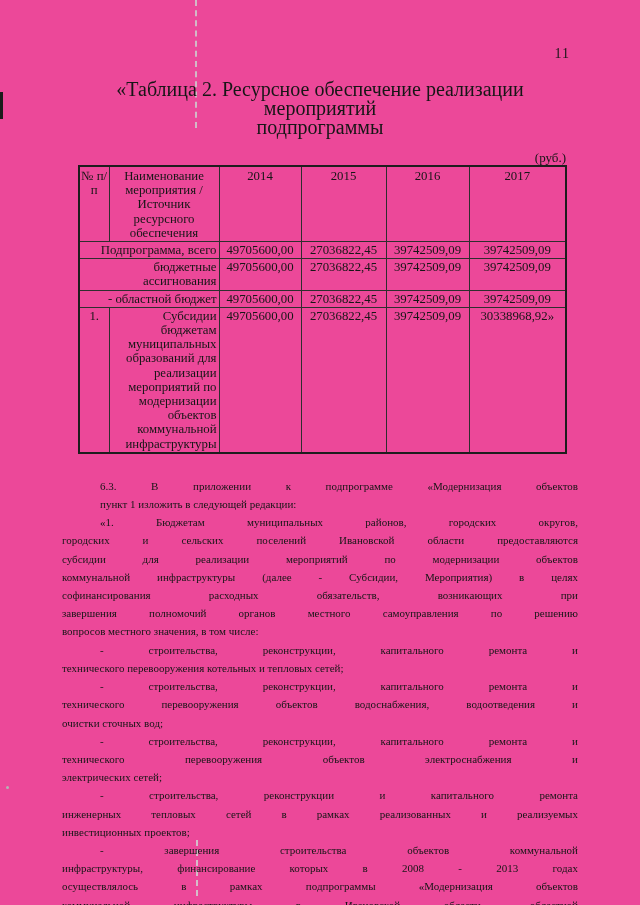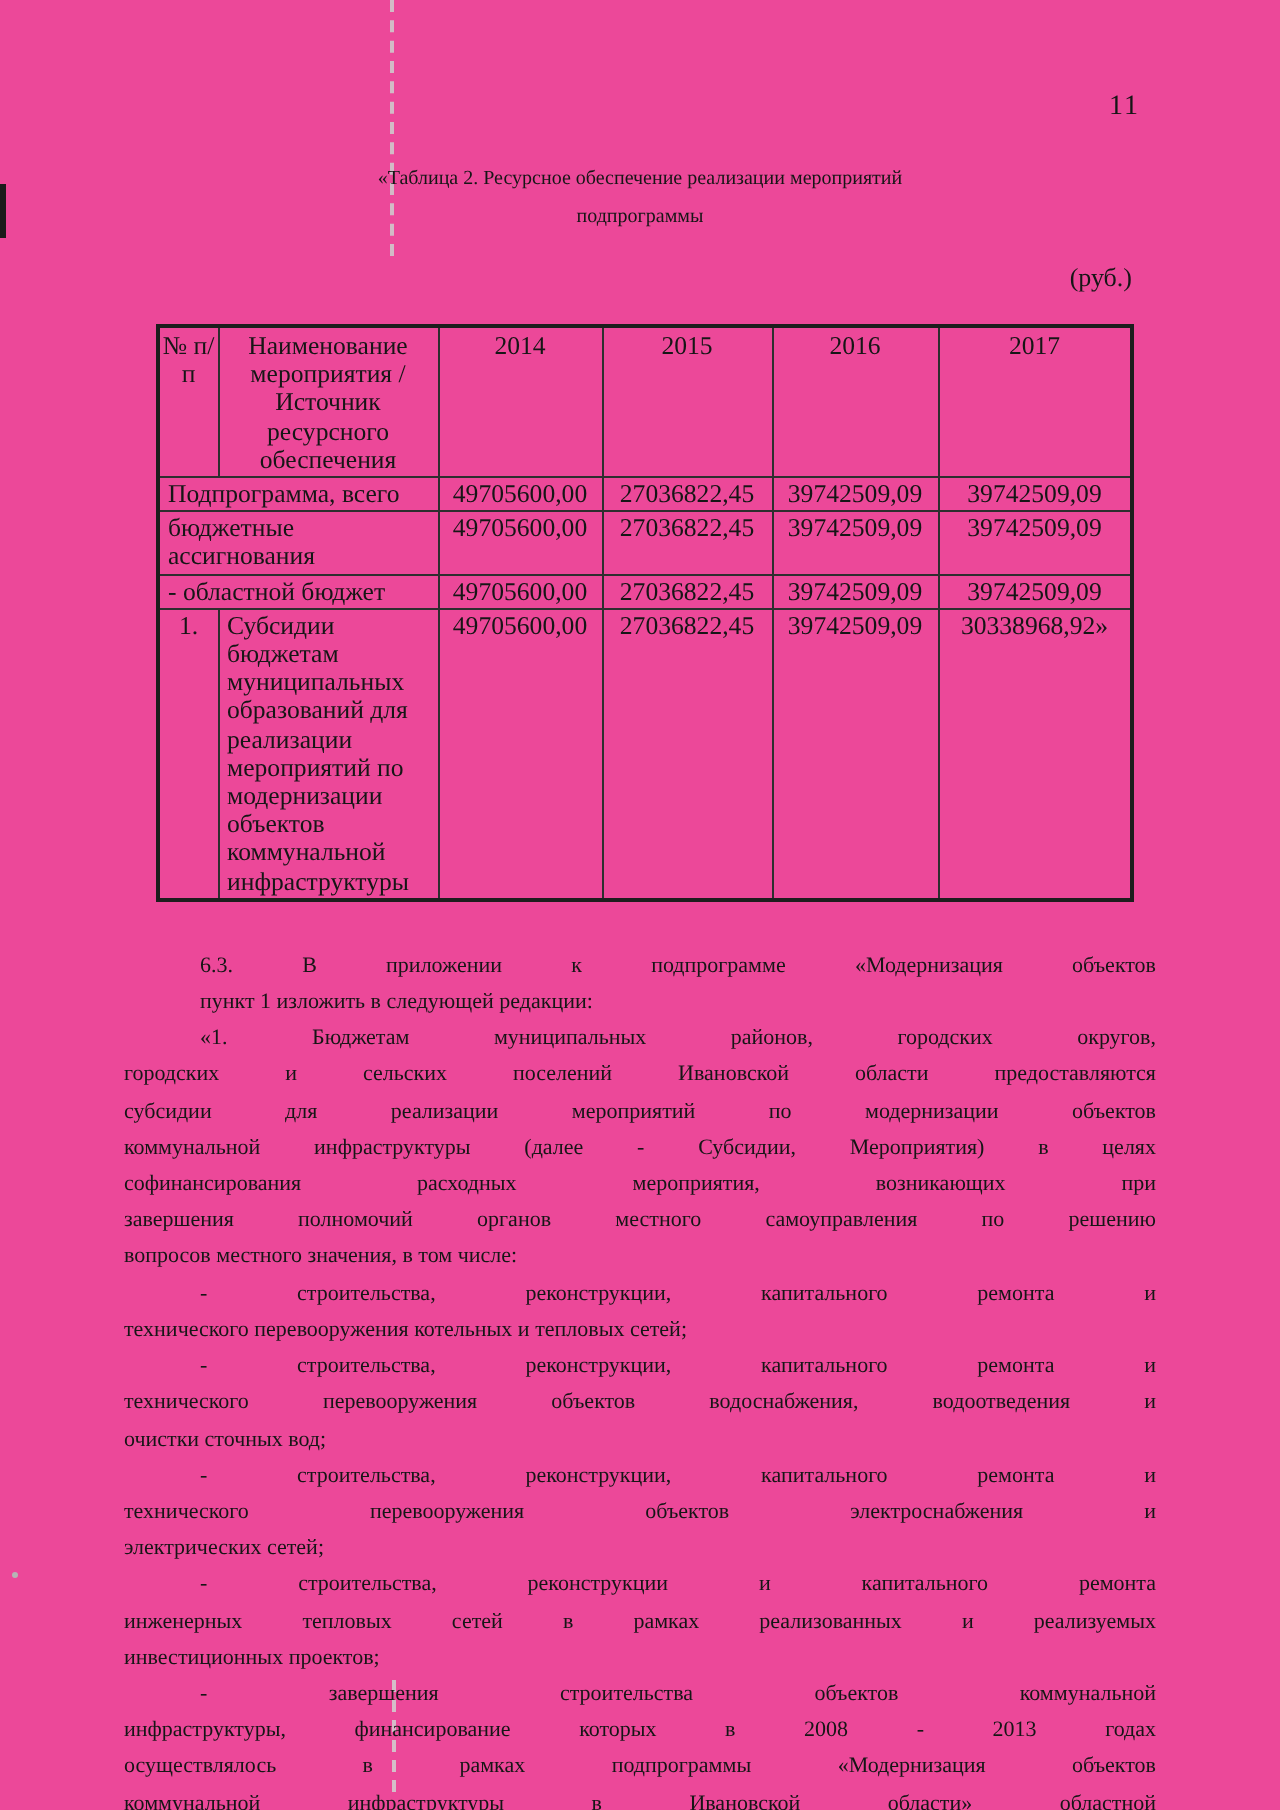--- a/index.html
+++ b/index.html
@@ -13,44 +13,44 @@
   }
   .page { position:absolute; inset:0; background:#ec4899; }
 
   .page-number {
     position:absolute; top:46px; right:70px;
     font-size:14px; letter-spacing:1px;
   }
 
   .content { position:absolute; left:62px; top:80px; width:516px; }
 
-  .title { text-align:center; font-size:10px; line-height:19px; }
+  .title { text-align:center; font-size:20px; line-height:19px; }
 
   .units-note {
     text-align:right; font-size:13px; line-height:14px;
     padding-right:12px; margin-top:14px;
   }
 
   table.res-table {
     border-collapse:collapse; table-layout:fixed;
-    width:487px; margin-left:16px; margin-top:16px;
+    width:487px; margin-left:16px; margin-top:0;
     font-size:12.8px; line-height:14.2px;
     border:2px solid #1d1d1d;
   }
   .res-table th, .res-table td {
     border:1px solid #2e2e2e;
     vertical-align:top;
     font-weight:normal;
     padding:1px 2px;
     overflow:hidden;
   }
   .res-table th { text-align:center; padding-top:2px; }
   .res-table th.h-num { padding-left:0; padding-right:0; }
   .res-table td.c-num { text-align:center; }
-  .res-table td.c-name { text-align:left; padding-left:4px; padding-right:2px; }
+  .res-table td.c-name { text-align:right; padding-left:4px; padding-right:2px; }
   .res-table td.c-val { text-align:center; }
   .res-table tr.hdr th { height:71px; }
   .res-table tr.r-tall td { height:132px; }
 
   .body-text { margin-top:23px; font-size:11px; line-height:18.2px; }
   .tl { text-align:justify; text-align-last:justify; white-space:normal; }
   .tl.last { text-align-last:left; }
   .tl.first { text-indent:38px; }
 
   
@@ -149,21 +149,21 @@
           <div class="tl first">6.3. В приложении к подпрограмме «Модернизация объектов</div>
         </div>
         <div>
           <div class="tl first last">пункт 1 изложить в следующей редакции:</div>
         </div>
         <div>
           <div class="tl first">«1. Бюджетам муниципальных районов, городских округов,</div>
           <div class="tl">городских и сельских поселений Ивановской области предоставляются</div>
           <div class="tl">субсидии для реализации мероприятий по модернизации объектов</div>
           <div class="tl">коммунальной инфраструктуры (далее - Субсидии, Мероприятия) в целях</div>
-          <div class="tl">софинансирования расходных мероприятия, возникающих при</div>
+          <div class="tl">софинансирования расходных обязательств, возникающих при</div>
           <div class="tl">завершения полномочий органов местного самоуправления по решению</div>
           <div class="tl last">вопросов местного значения, в том числе:</div>
         </div>
         <div>
           <div class="tl first">- строительства, реконструкции, капитального ремонта и</div>
           <div class="tl last">технического перевооружения котельных и тепловых сетей;</div>
         </div>
         <div>
           <div class="tl first">- строительства, реконструкции, капитального ремонта и</div>
           <div class="tl">технического перевооружения объектов водоснабжения, водоотведения и</div>

